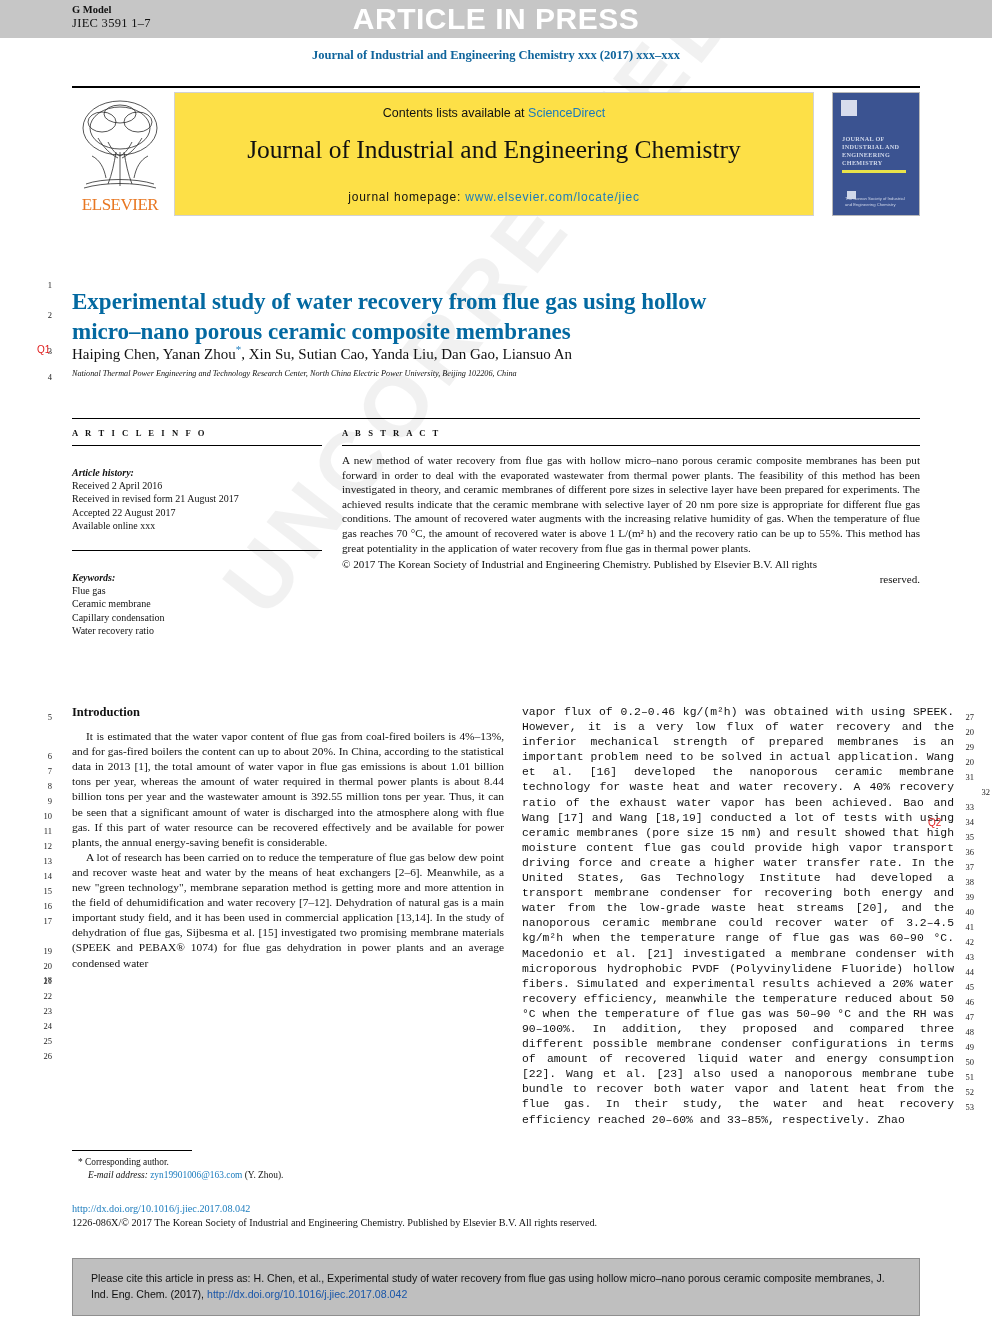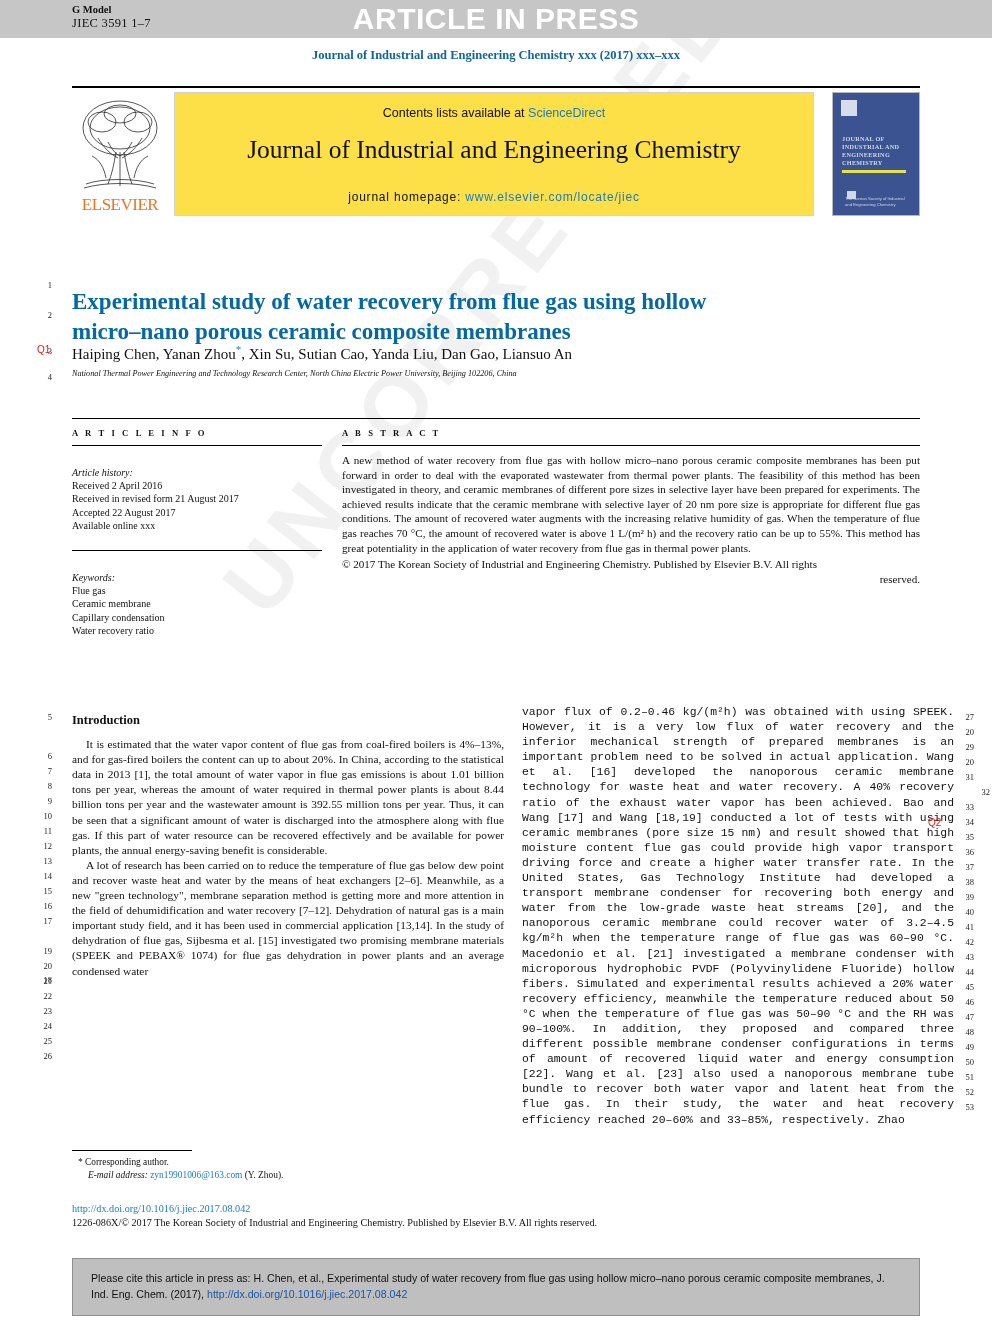--- a/index.html
+++ b/index.html
@@ -245,21 +245,21 @@
     color: #111;
     margin-bottom: 7px;
   }
   .hrule { border-top: 1px solid #000; margin: 4px 0 7px 0; }
   .info-body {
     font-family: "Liberation Serif", serif;
     font-size: 10px;
     line-height: 13.2px;
     color: #111;
   }
-  .info-body .it { font-style: italic; font-weight: normal; margin-top: 20px; }
+  .info-body .it { font-style: italic; font-weight: bold; margin-top: 20px; }
   .abs-body {
     font-family: "Liberation Serif", serif;
     font-size: 11.1px;
     line-height: 14.6px;
     text-align: justify;
     color: #111;
   }
   .abs-copy { margin-top: 2px; text-align: justify; }
   .abs-copy .rt { display:block; text-align:right; }
 
@@ -270,21 +270,21 @@
     width: 432px;
     font-family: "Liberation Serif", serif;
     font-size: 11.4px;
     line-height: 15.1px;
     text-align: justify;
     color: #111;
   }
   .body-left  { left: 72px; }
   .body-right { left: 522px; font-family: Liberation Mono, monospace; }
   .body-col h2 {
-    margin: 8px 0 9px 0;
+    margin: 0 0 9px 0;
     font-size: 12.5px;
     font-weight: bold;
     font-family: "Liberation Serif", serif;
   }
   .body-col p { margin: 0; text-indent: 14px; }
 
   
   .fnrule {
     position: absolute;
     left: 72px; top: 1150px;

